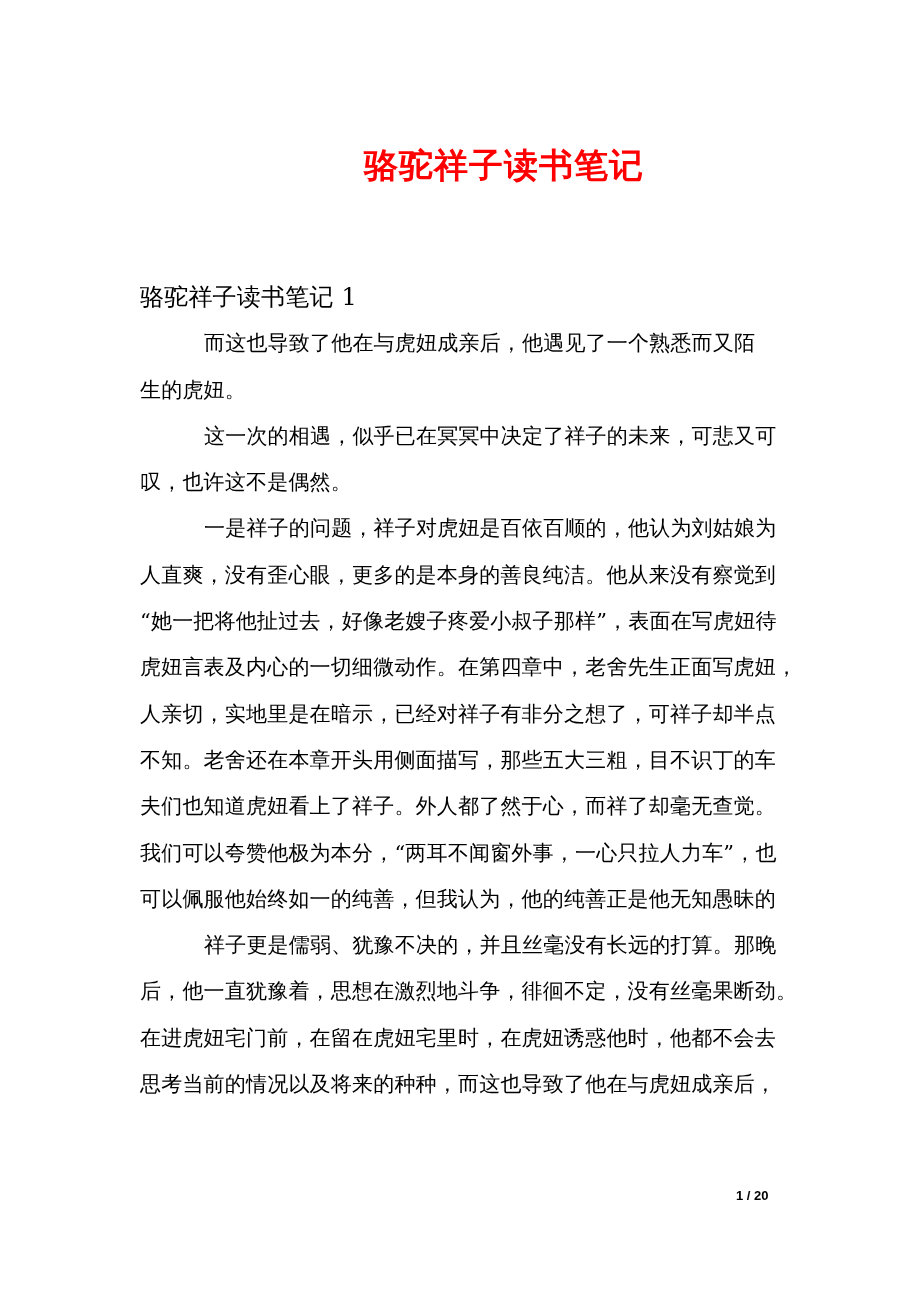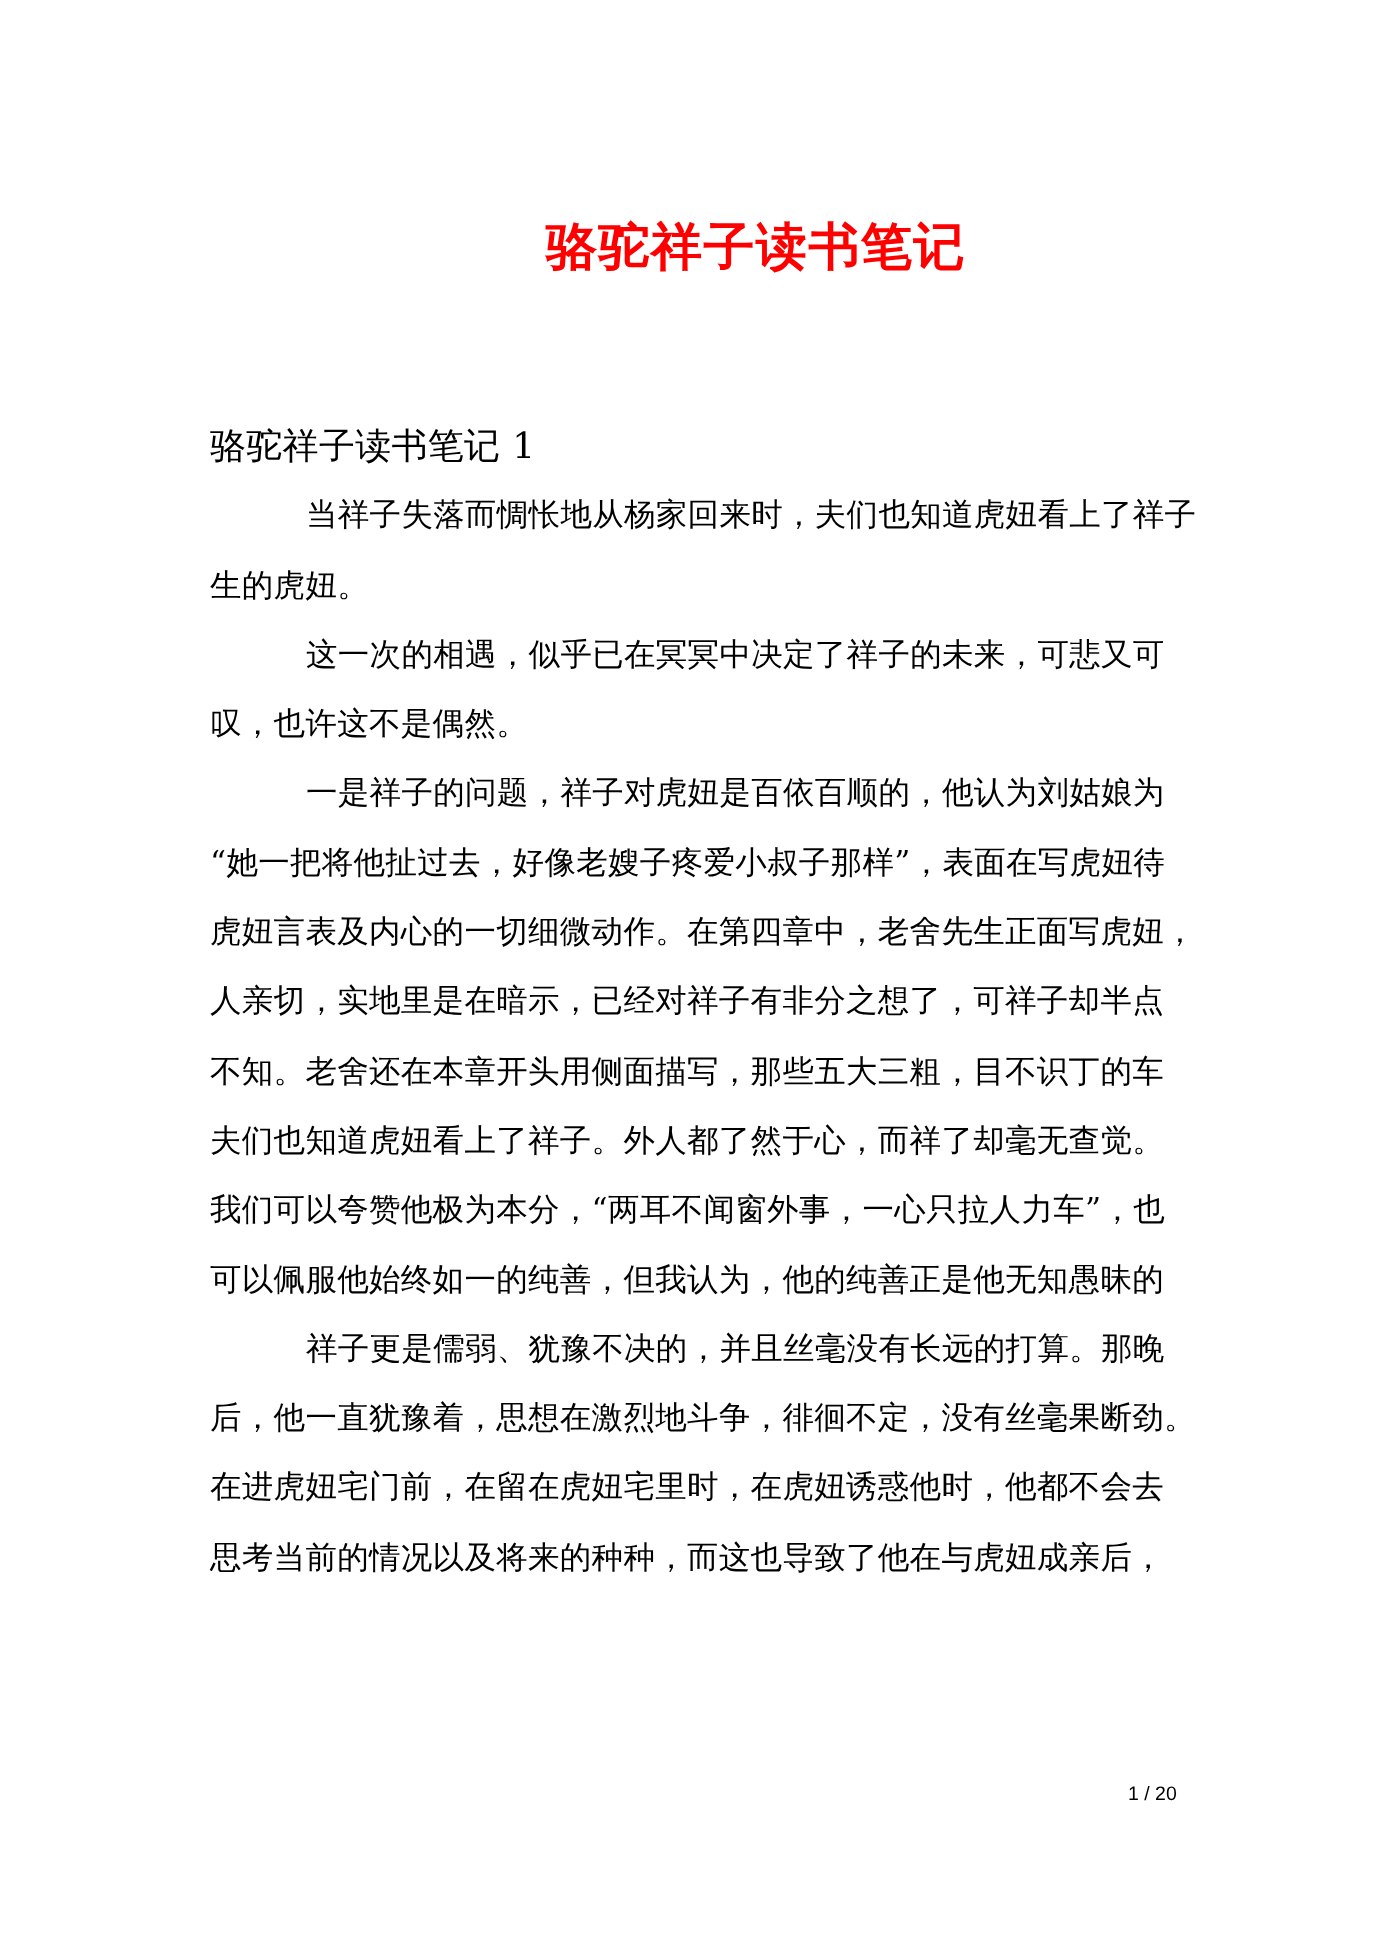--- a/index.html
+++ b/index.html
@@ -50,41 +50,42 @@
       letter-spacing: 0.2px;
     }
     .line.indent {
       padding-left: 64px;
     }
     .section-heading {
       font-size: 24px;
     }
     .page-number {
       position: absolute;
-      left: 752px;
+      left: 736px;
       top: 1188px;
       font-family: "Liberation Sans", "DejaVu Sans", sans-serif;
-      font-weight: normal;
+      font-weight: bold;
       font-size: 13px;
       color: #000000;
     }
   </style>
 </head>
 <body>
 
 <div class="page">
   <div class="doc-title">骆驼祥子读书笔记</div>
 
   <div class="body-text">
     <span class="line section-heading">骆驼祥子读书笔记 1</span>
-    <span class="line indent">当祥子失落而惆怅地从杨家回来时，夫们也知道虎妞看上了祥子</span>
+    <span class="line indent">而这也导致了他在与虎妞成亲后，他遇见了一个熟悉而又陌</span>
     <span class="line">生的虎妞。</span>
     <span class="line indent">这一次的相遇，似乎已在冥冥中决定了祥子的未来，可悲又可</span>
     <span class="line">叹，也许这不是偶然。</span>
     <span class="line indent">一是祥子的问题，祥子对虎妞是百依百顺的，他认为刘姑娘为</span>
+    <span class="line">人直爽，没有歪心眼，更多的是本身的善良纯洁。他从来没有察觉到</span>
     <span class="line">“她一把将他扯过去，好像老嫂子疼爱小叔子那样”，表面在写虎妞待</span>
     <span class="line">虎妞言表及内心的一切细微动作。在第四章中，老舍先生正面写虎妞，</span>
     <span class="line">人亲切，实地里是在暗示，已经对祥子有非分之想了，可祥子却半点</span>
     <span class="line">不知。老舍还在本章开头用侧面描写，那些五大三粗，目不识丁的车</span>
     <span class="line">夫们也知道虎妞看上了祥子。外人都了然于心，而祥了却毫无查觉。</span>
     <span class="line">我们可以夸赞他极为本分，“两耳不闻窗外事，一心只拉人力车”，也</span>
     <span class="line">可以佩服他始终如一的纯善，但我认为，他的纯善正是他无知愚昧的</span>
     <span class="line indent">祥子更是儒弱、犹豫不决的，并且丝毫没有长远的打算。那晚</span>
     <span class="line">后，他一直犹豫着，思想在激烈地斗争，徘徊不定，没有丝毫果断劲。</span>
     <span class="line">在进虎妞宅门前，在留在虎妞宅里时，在虎妞诱惑他时，他都不会去</span>

